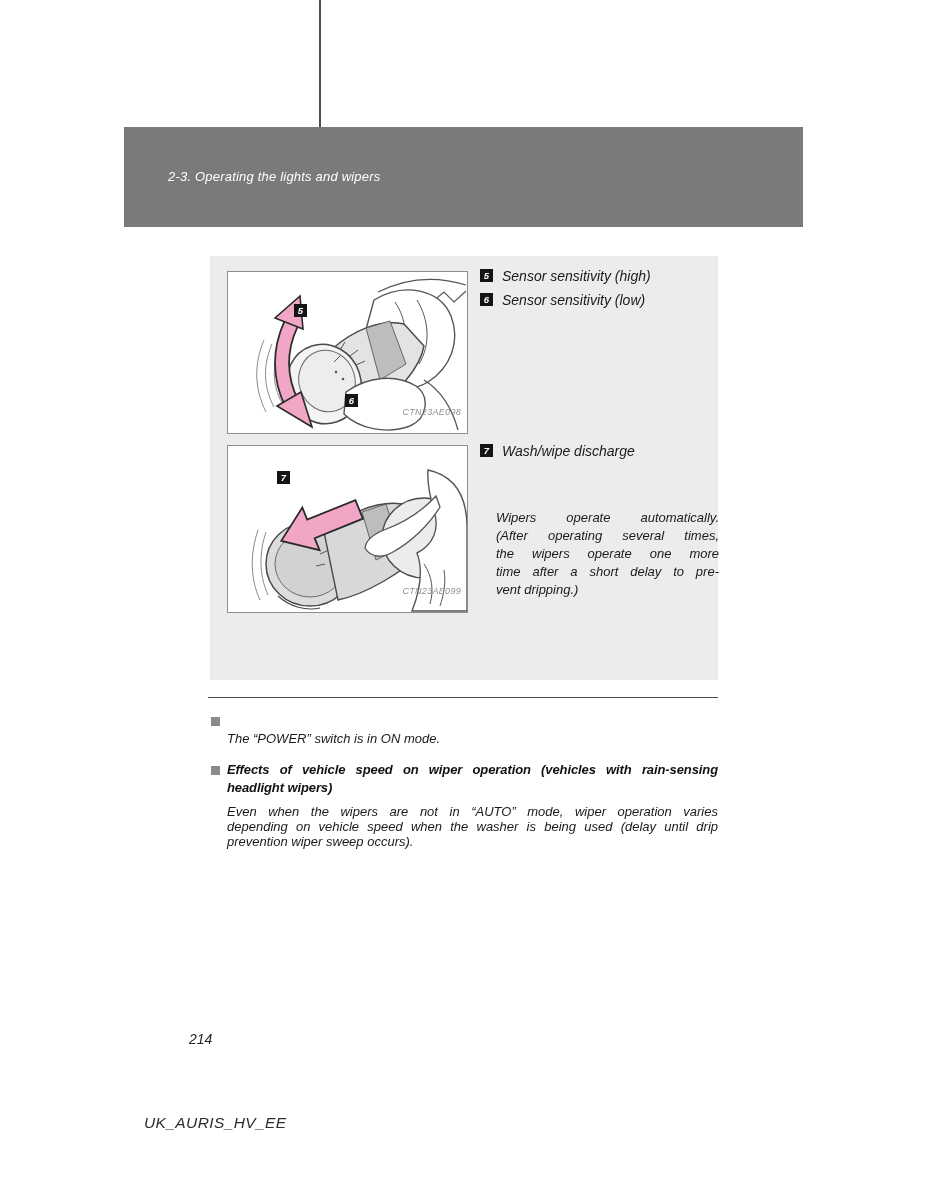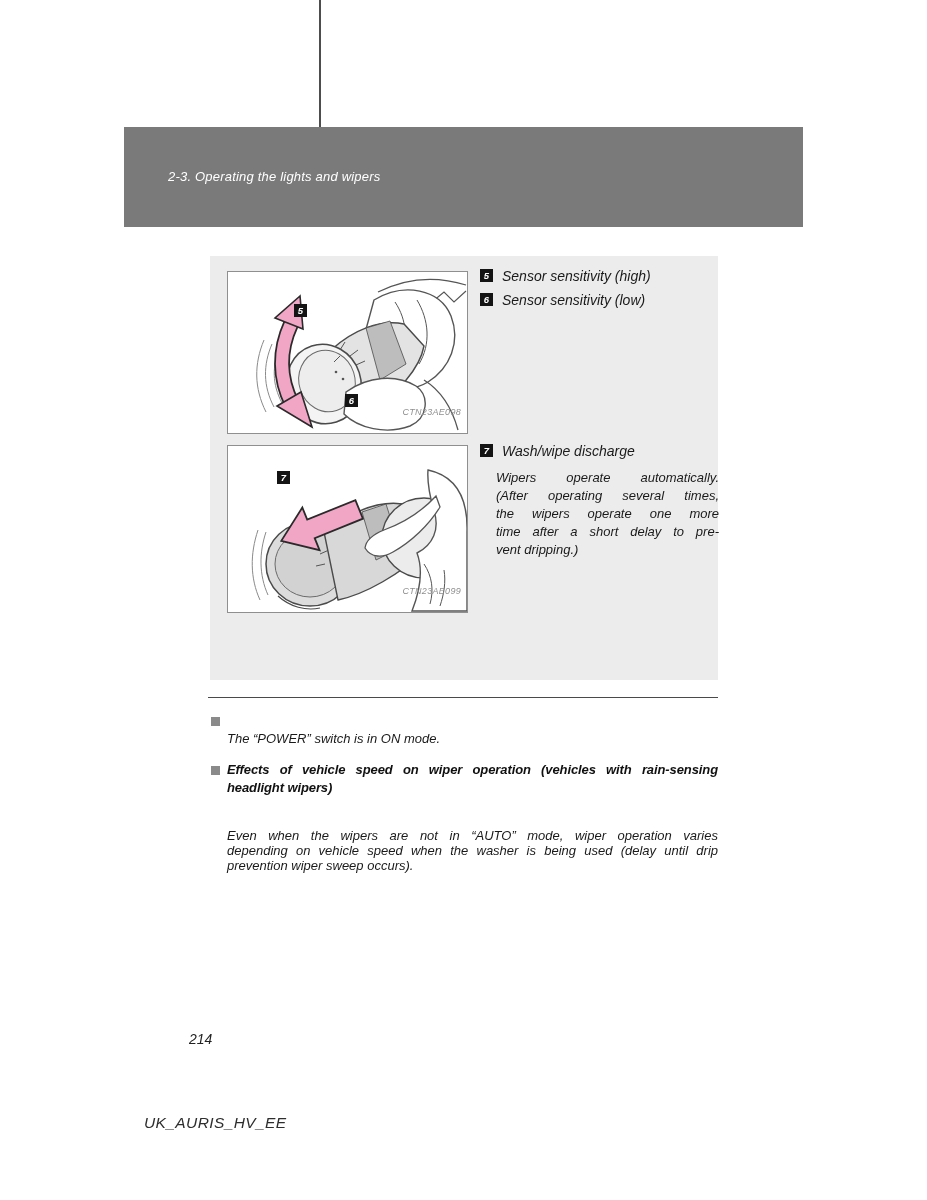--- a/index.html
+++ b/index.html
@@ -26,21 +26,21 @@
   .fig-caption{position:absolute;right:6px;bottom:16px;font-size:9px;color:#8f8f8f;letter-spacing:.3px;}
 
   .badge{width:13px;height:13px;background:var(--badge-bg);color:#fff;font-size:9.5px;font-weight:bold;
          line-height:13px;text-align:center;flex:0 0 13px;}
   .badge.abs-b{position:absolute;}
 
   .legend-row{position:absolute;left:270px;display:flex;align-items:flex-start;}
   .legend-row .badge{margin-top:1px;margin-right:9px;}
   .legend-label{font-size:14px;line-height:16px;color:var(--ink);}
 
-  .col-para{position:absolute;left:286px;width:223px;font-size:13px;line-height:18px;color:var(--ink);}
+  .col-para{position:absolute;left:286px;width:223px;font-size:13px;line-height:18px;color:var(--ink);margin-top:40px;}
   .jline{text-align:justify;text-align-last:justify;white-space:nowrap;}
   .lline{text-align:left;white-space:nowrap;}
 
   .separator{left:208px;top:697px;width:510px;height:1px;background:#4a4a4a;}
 
   .bullet-sq{width:9px;height:9px;background:var(--bullet);}
   .note-heading{font-size:13px;font-weight:bold;letter-spacing:-.1px;color:#111;}
   .note-body{font-size:13px;color:var(--ink);}
   .wide{width:491px;}
 
@@ -158,21 +158,21 @@
   </div>
 
   <div class="abs separator"></div>
 
   <div class="abs bullet-sq" style="left:211px;top:717px;"></div>
   <div class="abs note-body lline" style="left:227px;top:731px;">The “POWER” switch is in ON mode.</div>
 
   <div class="abs bullet-sq" style="left:211px;top:766px;"></div>
   <div class="abs note-heading jline wide" style="left:227px;top:762px;">Effects of vehicle speed on wiper operation (vehicles with rain-sensing</div>
   <div class="abs note-heading lline" style="left:227px;top:780px;">headlight wipers)</div>
-  <div class="abs" style="left:227px;top:828px;">
+  <div class="abs" style="left:227px;top:804px;">
     <div class="note-body jline wide">Even when the wipers are not in “AUTO” mode, wiper operation varies</div>
     <div class="note-body jline wide">depending on vehicle speed when the washer is being used (delay until drip</div>
     <div class="note-body lline wide">prevention wiper sweep occurs).</div>
   </div>
 
   <div class="abs page-number">214</div>
   <div class="abs doc-code">UK_AURIS_HV_EE</div>
 
 </div>
 

